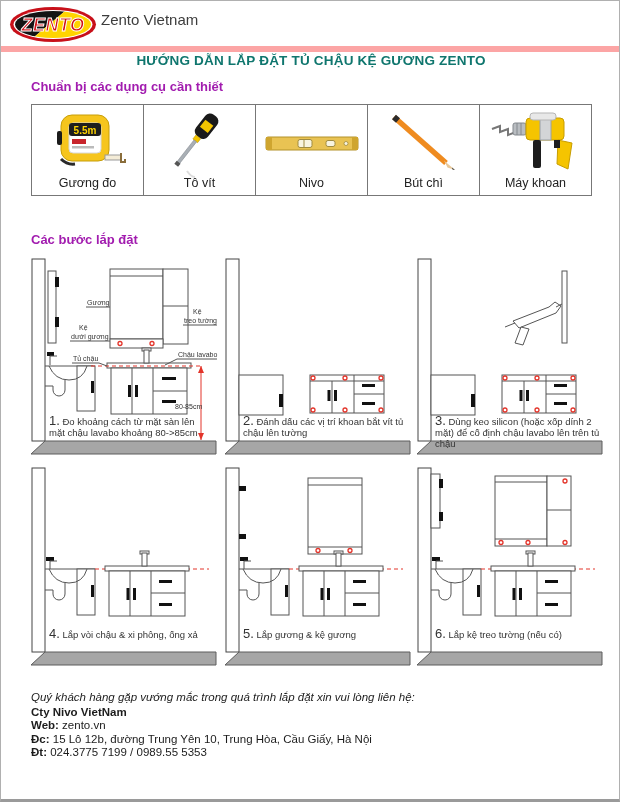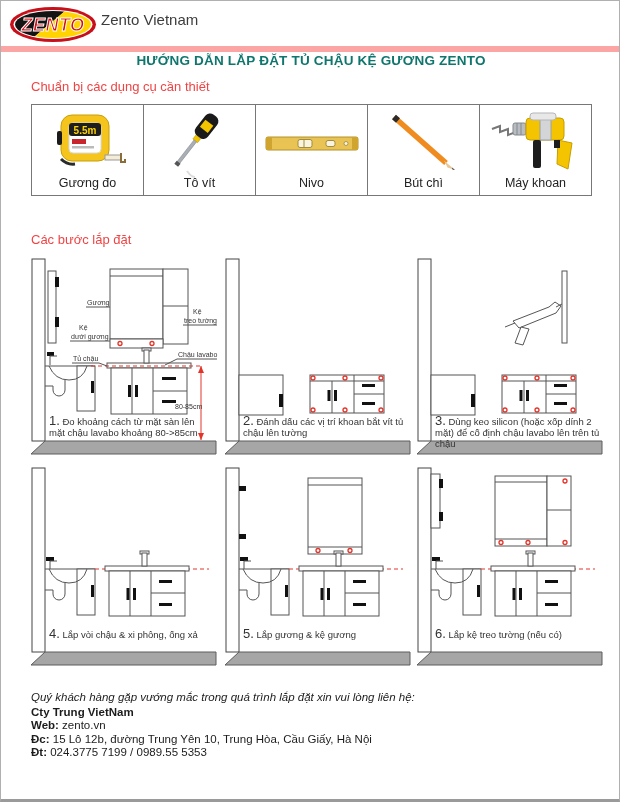--- a/index.html
+++ b/index.html
@@ -8,21 +8,21 @@
     margin:0 auto; overflow:hidden;
     border:1px solid #b0b0b0; box-sizing:border-box;
     border-bottom:3px solid #9a9a9a;
     font-family:"Liberation Sans", sans-serif; color:#222;
   }
   
   .header{position:absolute;left:0;top:0;width:620px;height:45px;border-bottom:6px solid #fca5a5;}
   .logo{position:absolute;left:8px;top:5px;}
   .brand{position:absolute;left:100px;top:10px;font-size:15px;color:#3d3d3d;}
   .title{position:absolute;left:0;top:52px;width:620px;text-align:center;font-size:13.5px;font-weight:bold;color:#0f766e;letter-spacing:.2px;}
-  .sec-head{position:absolute;left:30px;font-size:13px;font-weight:normal;color:#ef4444;}
+  .sec-head{position:absolute;left:30px;font-size:13px;font-weight:bold;color:#a21caf;}
   
   .tools{position:absolute;left:30px;top:103px;width:561px;height:92px;border:1px solid #777;display:flex;box-sizing:border-box;justify-content:flex-end;}
   .tool-cell{flex:1;position:relative;border-left:1px solid #777;}
   .tool-cell:first-child{border-left:none;}
   .tool-icon{position:absolute;left:50%;top:4px;transform:translateX(-50%);}
   .tool-label{position:absolute;left:0;bottom:5px;width:100%;text-align:center;font-size:12.5px;color:#222;}
   
   .step{position:absolute;width:190px;}
   .step svg.diag{position:absolute;left:0;top:0;}
   .cap{position:absolute;left:20px;top:158px;width:168px;font-size:9.5px;line-height:11px;color:#333;}
@@ -387,19 +387,19 @@
         <rect x="104" y="122" width="3" height="12" class="blk"></rect>
       <line x1="122" y1="127" x2="156" y2="127" class="ln"></line>
       <rect x="130" y="114" width="13" height="3" class="blk"></rect>
         <rect x="130" y="137" width="13" height="3" class="blk"></rect>
     </svg>
     <div class="cap"><span class="num">6.</span> <span>Lắp kệ treo tường (nếu có)</span></div>
   </div>
 
   <div class="footer">
     <div class="note">Quý khách hàng gặp vướng mắc trong quá trình lắp đặt xin vui lòng liên hệ:</div>
-    <div><b>Cty Trung VietNam</b></div>
+    <div><b>Cty Nivo VietNam</b></div>
     <div><b>Web:</b> <span>zento.vn</span></div>
     <div><b>Đc:</b> <span>15 Lô 12b, đường Trung Yên 10, Trung Hòa, Cầu Giấy, Hà Nội</span></div>
     <div><b>Đt:</b> <span>024.3775 7199 / 0989.55 5353</span></div>
   </div>
 
 </div>
 
 </body></html>

